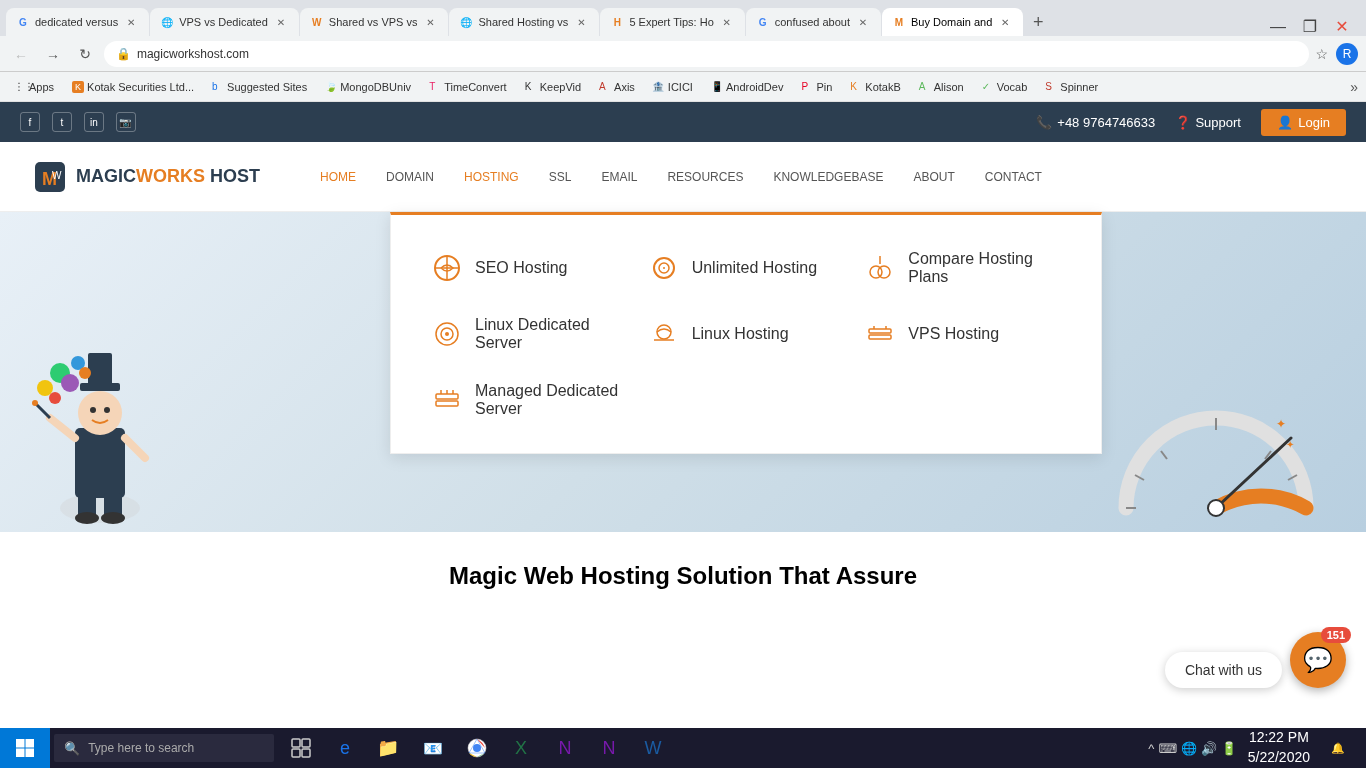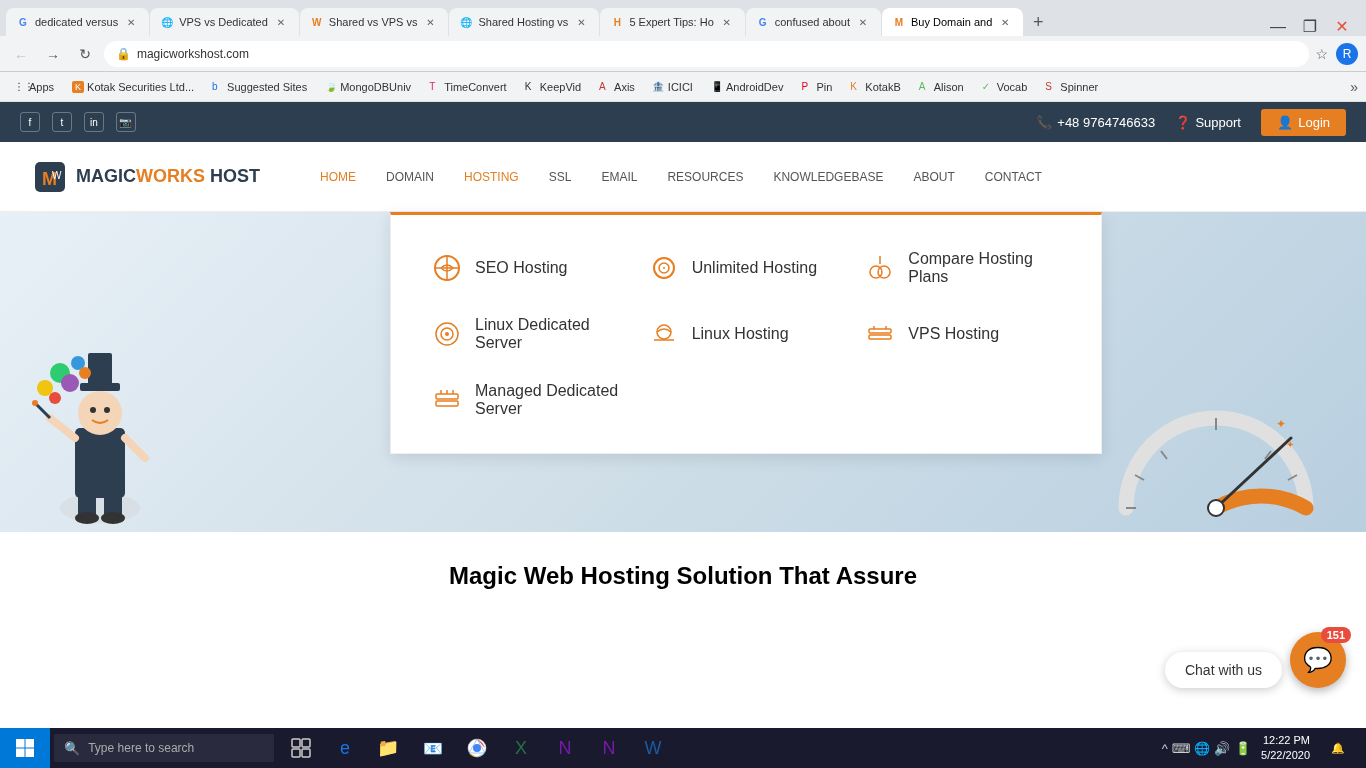--- a/index.html
+++ b/index.html
@@ -75,21 +75,21 @@
     .taskbar { background: #1a1a2e; height: 40px; display: flex; align-items: center; position: fixed; bottom: 0; width: 100%; z-index: 300; color: #fff; }
     .start-btn { background: #0078d7; width: 50px; height: 40px; display: flex; align-items: center; justify-content: center; cursor: pointer; font-size: 16px; }
     .taskbar-search { display: flex; align-items: center; background: #2a2a3e; height: 28px; padding: 0 10px; border-radius: 2px; margin: 0 4px; gap: 8px; min-width: 220px; }
     .taskbar-search-icon { color: #aaa; font-size: 13px; }
     .taskbar-search-text { color: #aaa; font-size: 12px; }
     .taskbar-icons { display: flex; align-items: center; gap: 6px; margin-left: 4px; }
     .taskbar-icon { width: 38px; height: 40px; display: flex; align-items: center; justify-content: center; cursor: pointer; font-size: 16px; }
     .taskbar-right { margin-left: auto; display: flex; align-items: center; gap: 10px; padding-right: 10px; font-size: 11px; }
     .sys-icons { display: flex; align-items: center; gap: 4px; }
     .sys-icon { font-size: 13px; color: #ccc; cursor: pointer; }
-    .clock { text-align: right; font-size: 11px; color: #fff; line-height: 1.4; }
+    .clock { text-align: center; font-size: 14px; color: #fff; line-height: 1.4; }
     .taskbar-notification { width: 36px; height: 40px; display: flex; align-items: center; justify-content: center; }
 
     
     .logo-svg { width: 40px; height: 40px; }
   </style>
 </head>
 <body>
 
 <div>
 

